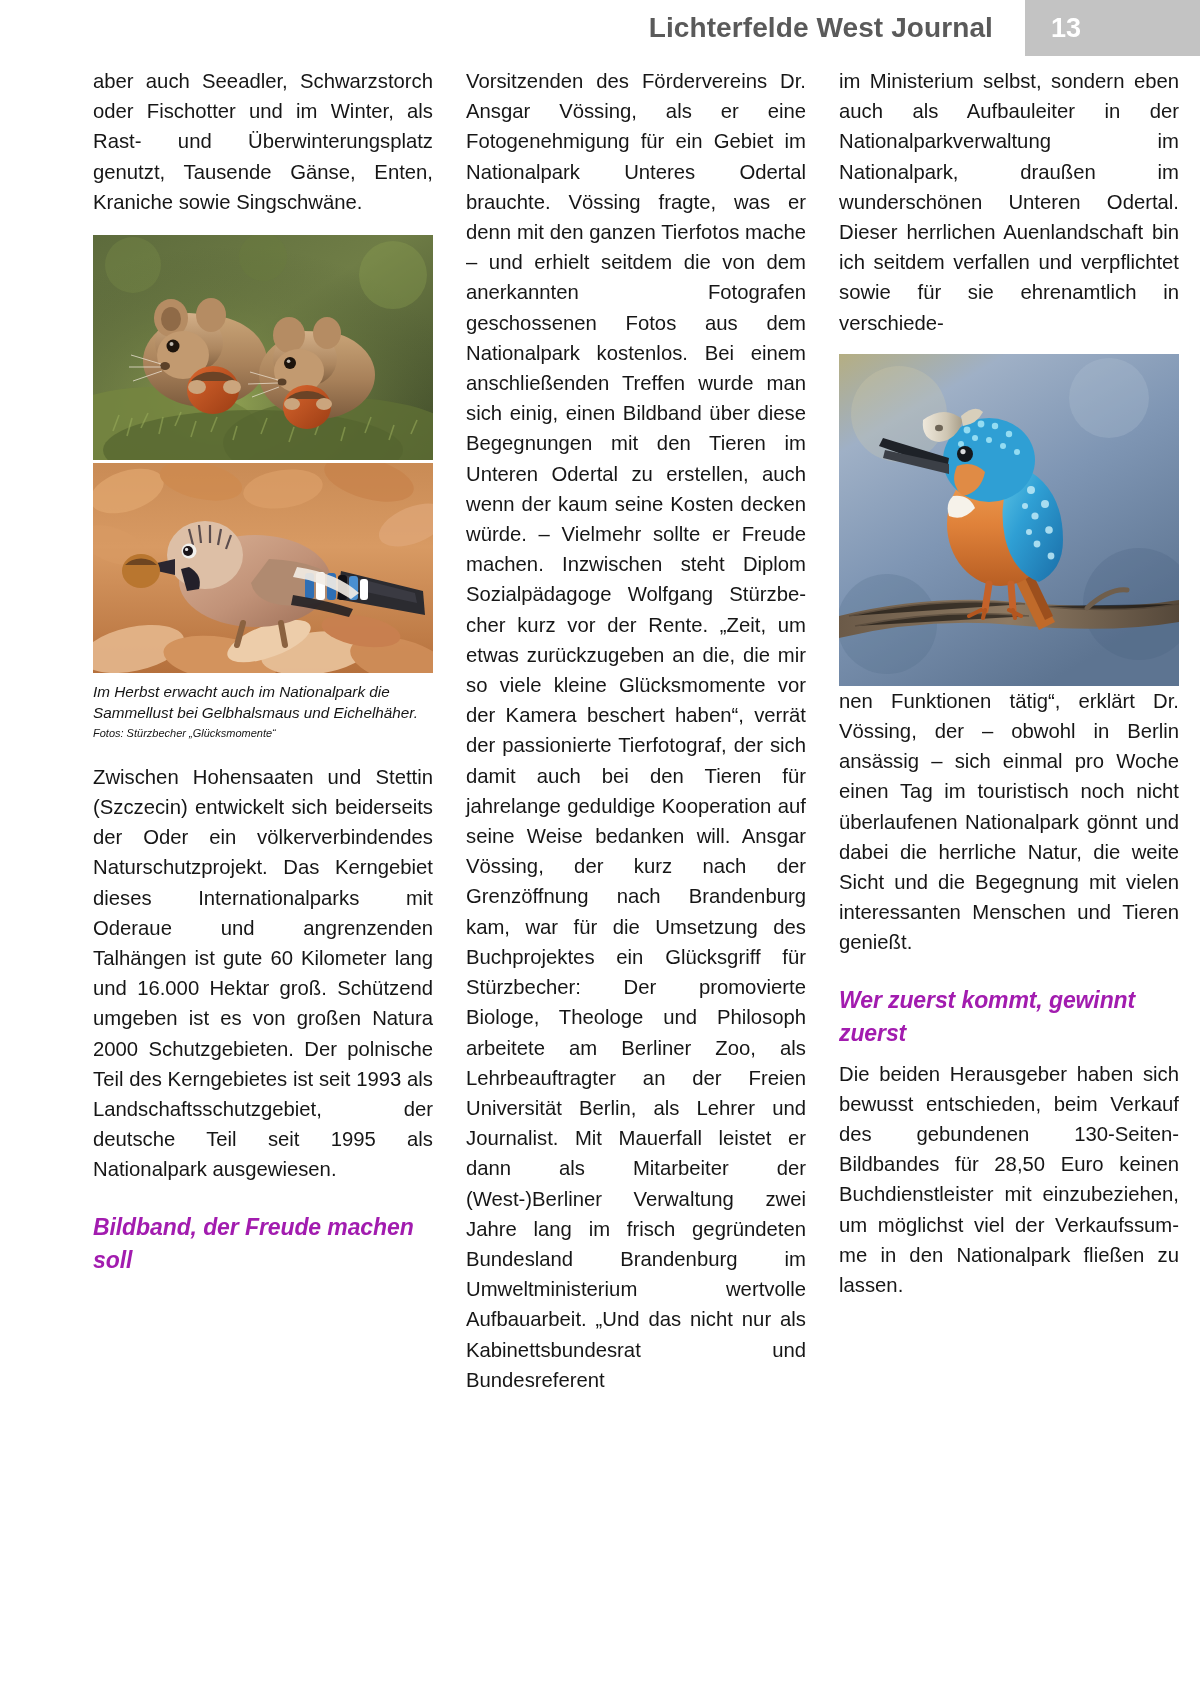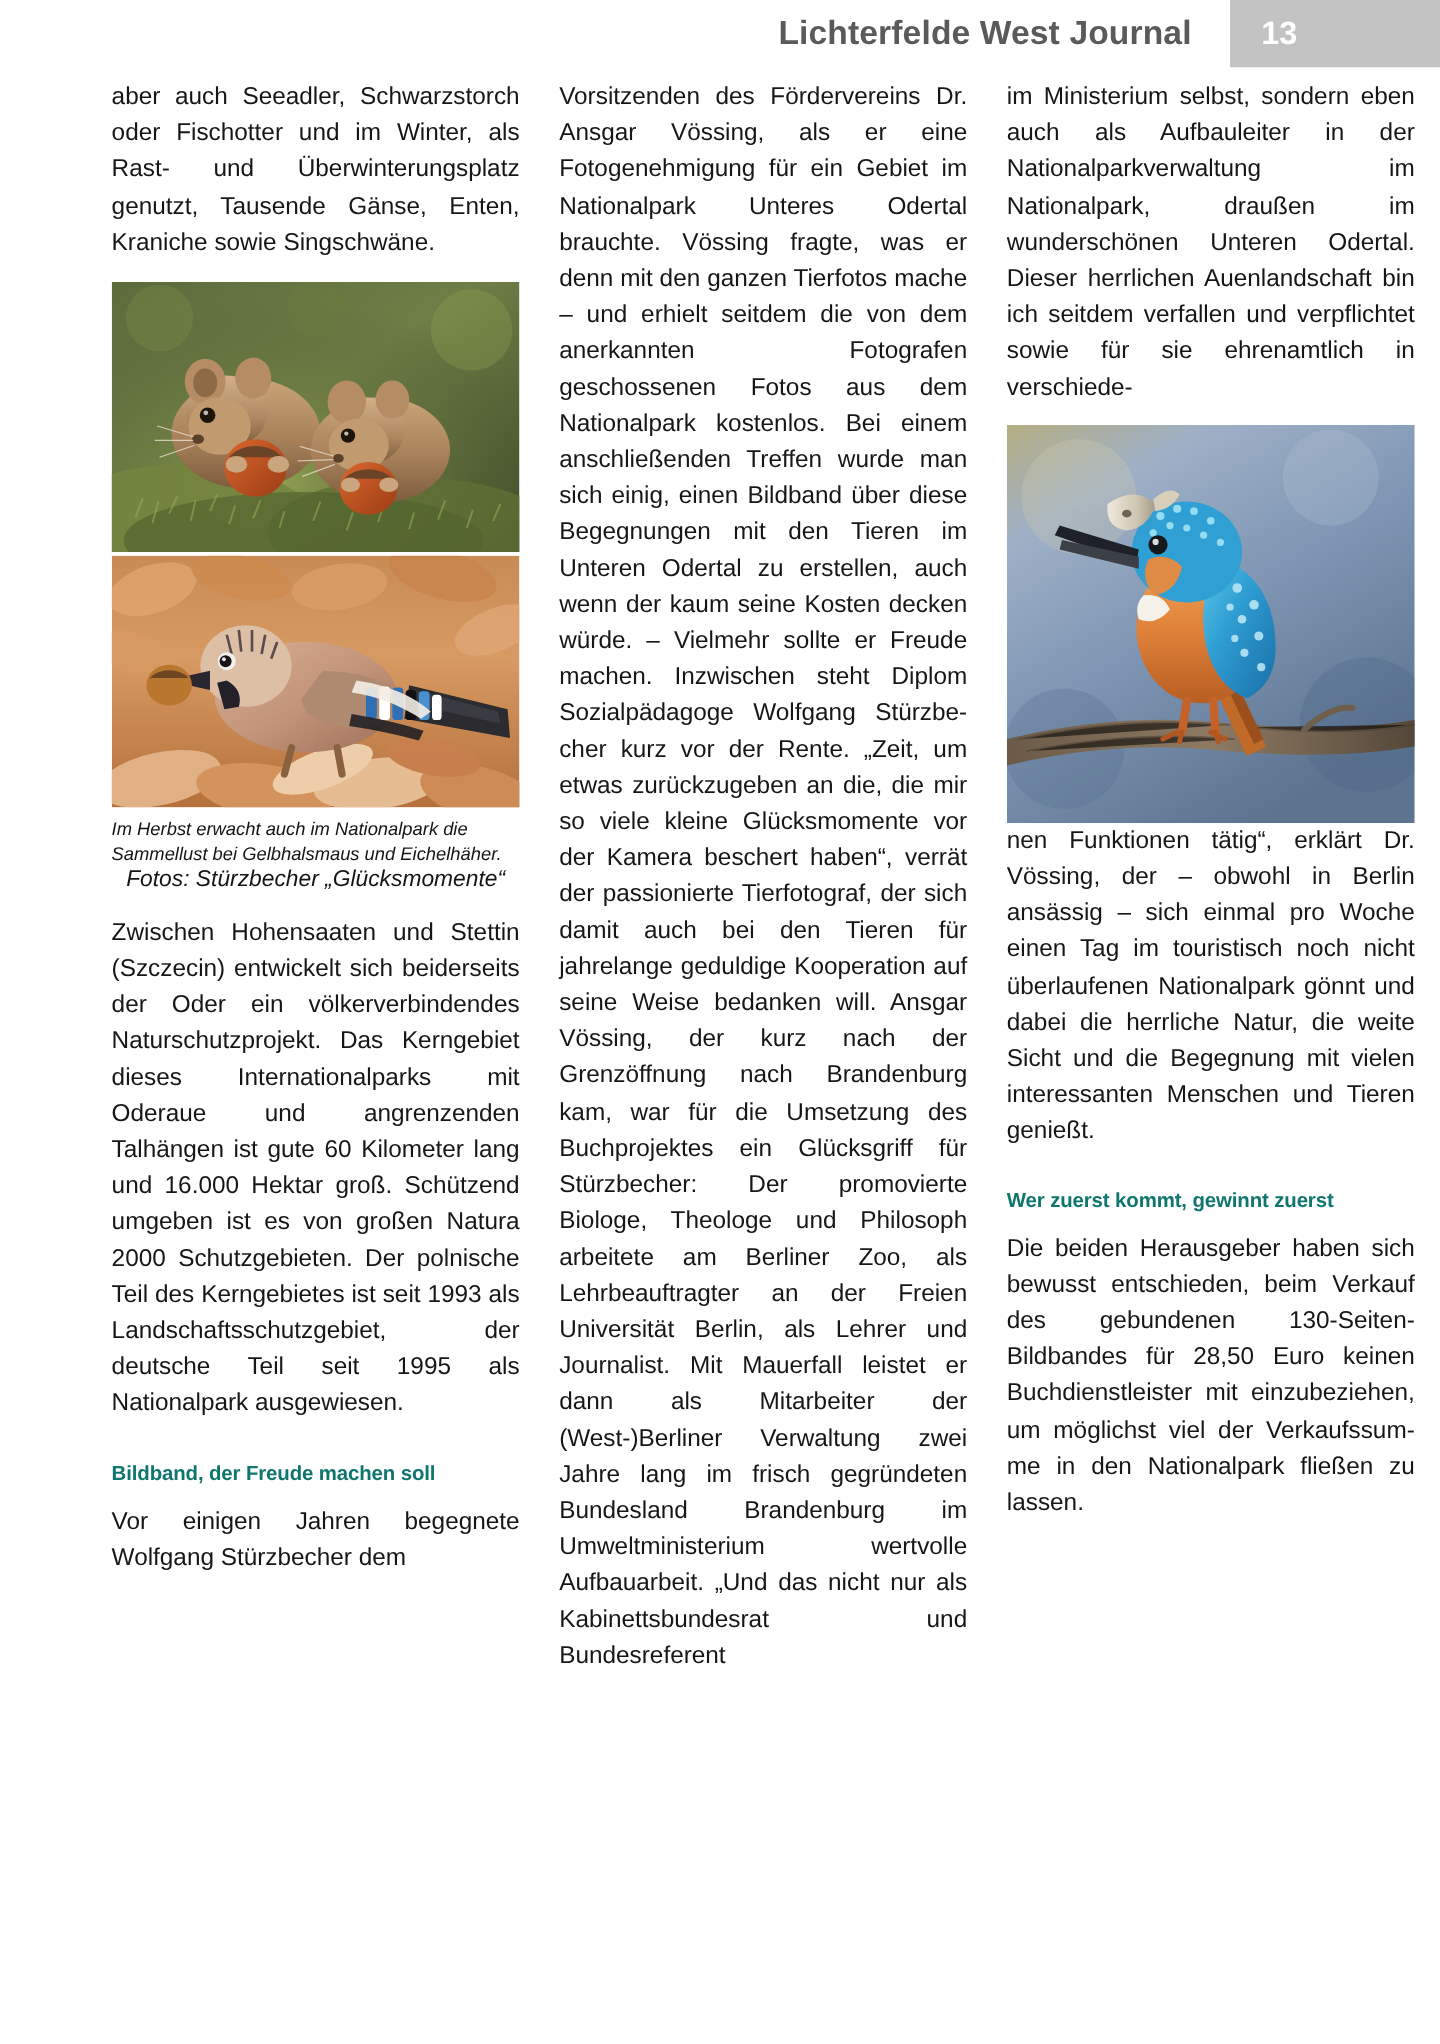--- a/index.html
+++ b/index.html
@@ -72,25 +72,26 @@
     font-size: 20.3px;
     line-height: 30.2px;
     text-align: justify;
     text-justify: inter-word;
     hyphens: manual;
     color: #161616;
   }
 
   h2.section {
     margin: 26px 0 9px 0;
-    font-size: 17px;
+    font-size: 23px;
     line-height: 33px;
     font-weight: bold;
-    color: #0f766e;
+    color: #a21caf;
     letter-spacing: -0.1px;
+    font-style: italic;
   }
 
   
   .photo {
     width: 340px;
     display: block;
     position: relative;
     overflow: hidden;
   }
   .photo svg { display: block; }
@@ -102,25 +103,25 @@
   
   .caption {
     margin-top: 9px;
     font-size: 15.3px;
     line-height: 20.6px;
     font-style: italic;
     color: #151515;
   }
   .credit {
     margin-top: 0px;
-    font-size: 19px;
+    font-size: 11px;
     line-height: 20.6px;
     font-style: italic;
     color: #151515;
-    text-align: center;
+    text-align: left;
   }
   .caption-block { margin-bottom: 18px; }
 </style>
 </head>
 <body>
 
 <div class="masthead">
   <div class="masthead-title">Lichterfelde West Journal</div>
   <div class="page-number-box">
     <div class="page-number">13</div>
@@ -313,21 +314,20 @@
 
     <div class="caption-block">
       <div class="caption">Im Herbst erwacht auch im Nationalpark die Sammellust bei Gelbhalsmaus und Eichelhäher.</div>
       <div class="credit">Fotos: Stürzbecher „Glücksmomente“</div>
     </div>
 
     <p class="body">Zwischen Hohensaaten und Stettin (Szczecin) entwickelt sich beiderseits der Oder ein völker­verbindendes Naturschutzpro­jekt. Das Kerngebiet dieses In­ternationalparks mit Oderaue und angrenzenden Talhängen ist gute 60 Kilometer lang und 16.000 Hektar groß. Schützend umgeben ist es von großen Na­tura 2000 Schutzgebieten. Der polnische Teil des Kerngebietes ist seit 1993 als Landschafts­schutzgebiet, der deutsche Teil seit 1995 als Nationalpark aus­gewiesen.</p>
 
     <h2 class="section">Bildband, der Freude machen soll</h2>
 
-    <p class="body">Vor einigen Jahren begegnete Wolfgang Stürzbecher dem</p>
   </div>
 
   <div class="col">
     <p class="body">Vorsitzenden des Fördervereins Dr. Ansgar Vössing, als er eine Fotogenehmigung für ein Ge­biet im Nationalpark Unteres Odertal brauchte. Vössing frag­te, was er denn mit den ganzen Tierfotos mache – und erhielt seitdem die von dem anerkann­ten Fotografen geschossenen Fotos aus dem Nationalpark kostenlos. Bei einem anschlie­ßenden Treffen wurde man sich einig, einen Bildband über die­se Begegnungen mit den Tieren im Unteren Odertal zu erstellen, auch wenn der kaum seine Kos­ten decken würde. – Vielmehr sollte er Freude machen. Inzwischen steht Diplom Sozi­alpädagoge Wolfgang Stürzbe­cher kurz vor der Rente. „Zeit, um etwas zurückzugeben an die, die mir so viele kleine Glücksmo­mente vor der Kamera beschert haben“, verrät der passionierte Tierfotograf, der sich damit auch bei den Tieren für jahrelange ge­duldige Kooperation auf seine Weise bedanken will. Ansgar Vössing, der kurz nach der Grenzöffnung nach Bran­denburg kam, war für die Um­setzung des Buchprojektes ein Glücksgriff für Stürzbecher: Der promovierte Biologe, Theologe und Philosoph arbeitete am Berliner Zoo, als Lehrbeauftrag­ter an der Freien Universität Berlin, als Lehrer und Journalist. Mit Mauerfall leistet er dann als Mitarbeiter der (West-)Berliner Verwaltung zwei Jahre lang im frisch gegründeten Bundesland Brandenburg im Umweltminis­terium wertvolle Aufbauarbeit. „Und das nicht nur als Kabinetts­bundesrat und Bundesreferent</p>
   </div>
 
   <div class="col">
 
     <p class="body">im Ministerium selbst, sondern eben auch als Aufbauleiter in der Nationalparkverwaltung im Nationalpark, draußen im wunderschönen Unteren Oder­tal. Dieser herrlichen Auenland­schaft bin ich seitdem verfallen und verpflichtet sowie für sie ehrenamtlich in verschiede-</p>
 

